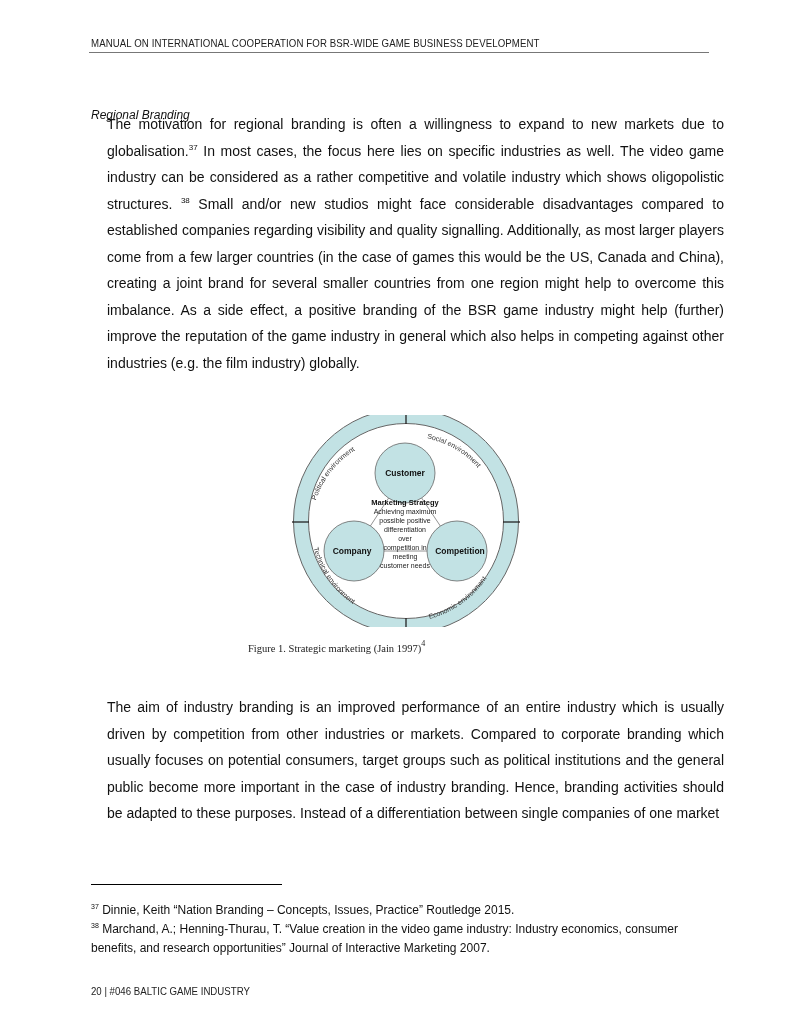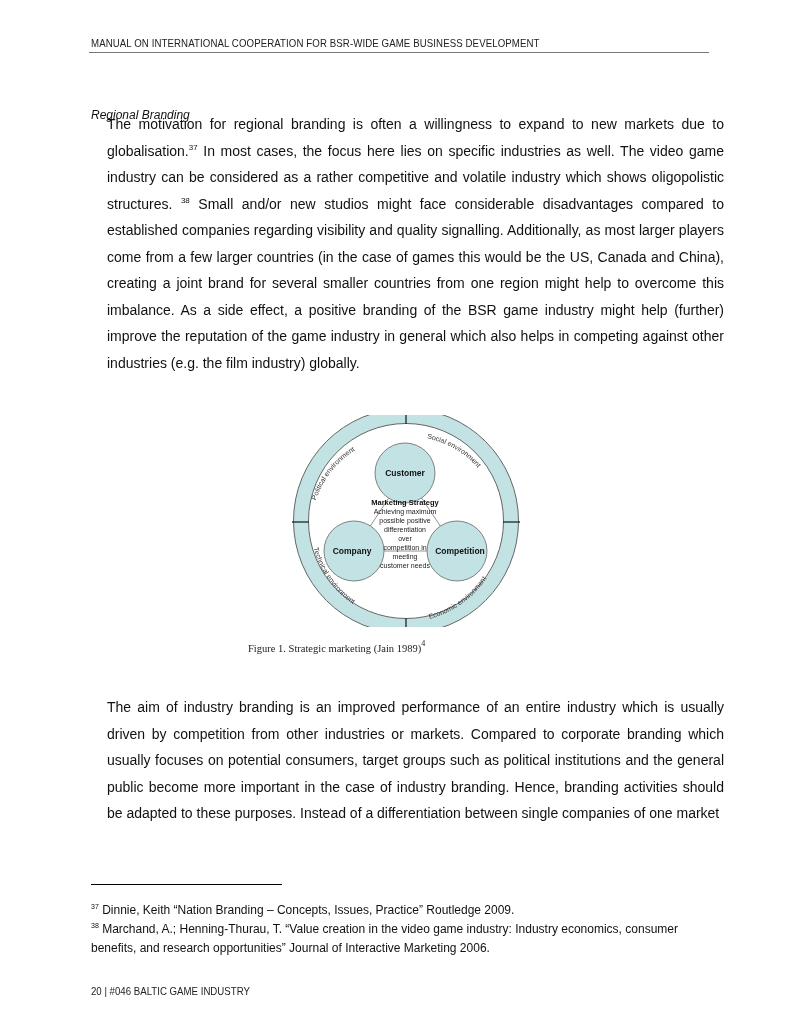--- a/index.html
+++ b/index.html
@@ -68,21 +68,21 @@
     <text x="115" y="99" font-size="7" text-anchor="middle" fill="#222">Achieving maximum</text>
     <text x="115" y="108" font-size="7" text-anchor="middle" fill="#222">possible positive</text>
     <text x="115" y="117" font-size="7" text-anchor="middle" fill="#222">differentiation</text>
     <text x="115" y="126" font-size="7" text-anchor="middle" fill="#222">over</text>
     <text x="115" y="135" font-size="7" text-anchor="middle" fill="#222">competition in</text>
     <text x="115" y="144" font-size="7" text-anchor="middle" fill="#222">meeting</text>
     <text x="115" y="153" font-size="7" text-anchor="middle" fill="#222">customer needs</text>
   </svg>
 </div>
 
-<div class="caption"><span>Figure 1. Strategic marketing (Jain 1989)</span><sup>4</sup></div>
+<div class="caption"><span>Figure 1. Strategic marketing (Jain 1997)</span><sup>4</sup></div>
 
 <div class="para para2">The aim of industry branding is an improved performance of an entire industry which is usually driven by competition from other industries or markets. Compared to corporate branding which usually focuses on potential consumers, target groups such as political institutions and the general public become more important in the case of industry branding. Hence, branding activities should be adapted to these purposes. Instead of a differentiation between single companies of one market</div>
 
 <div class="fn-rule"></div>
-<div class="fn fn1"><sup>37</sup><span> Dinnie, Keith “Nation Branding – Concepts, Issues, Practice” Routledge 2009.</span></div>
-<div class="fn fn2"><sup>38</sup><span> Marchand, A.; Henning-Thurau, T. “Value creation in the video game industry: Industry economics, consumer benefits, and research opportunities” Journal of Interactive Marketing 2006.</span></div>
+<div class="fn fn1"><sup>37</sup><span> Dinnie, Keith “Nation Branding – Concepts, Issues, Practice” Routledge 2015.</span></div>
+<div class="fn fn2"><sup>38</sup><span> Marchand, A.; Henning-Thurau, T. “Value creation in the video game industry: Industry economics, consumer benefits, and research opportunities” Journal of Interactive Marketing 2007.</span></div>
 
 <div class="footer">20 | #046 BALTIC GAME INDUSTRY</div>
 
 </body></html>

